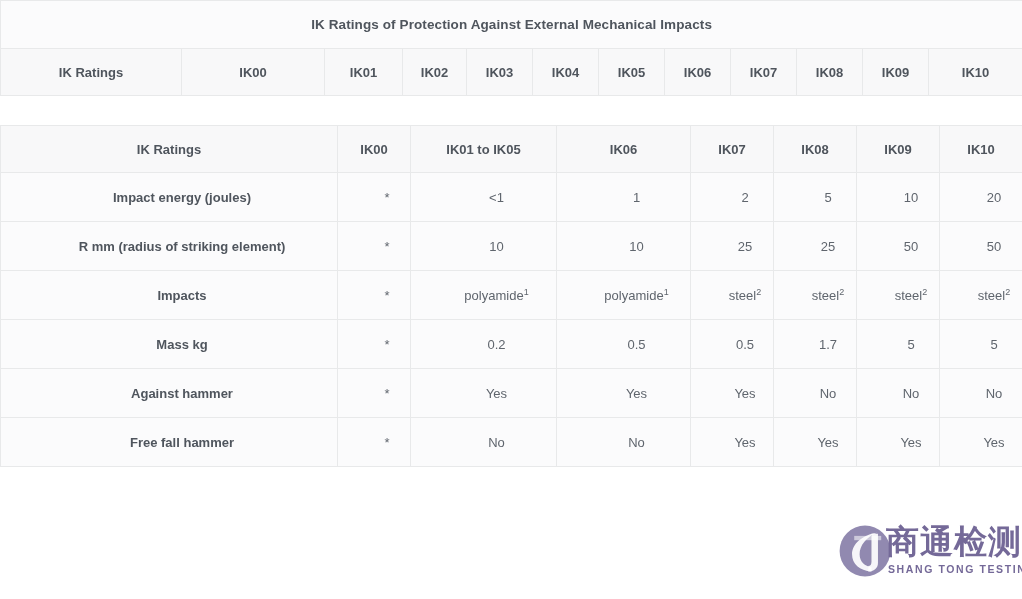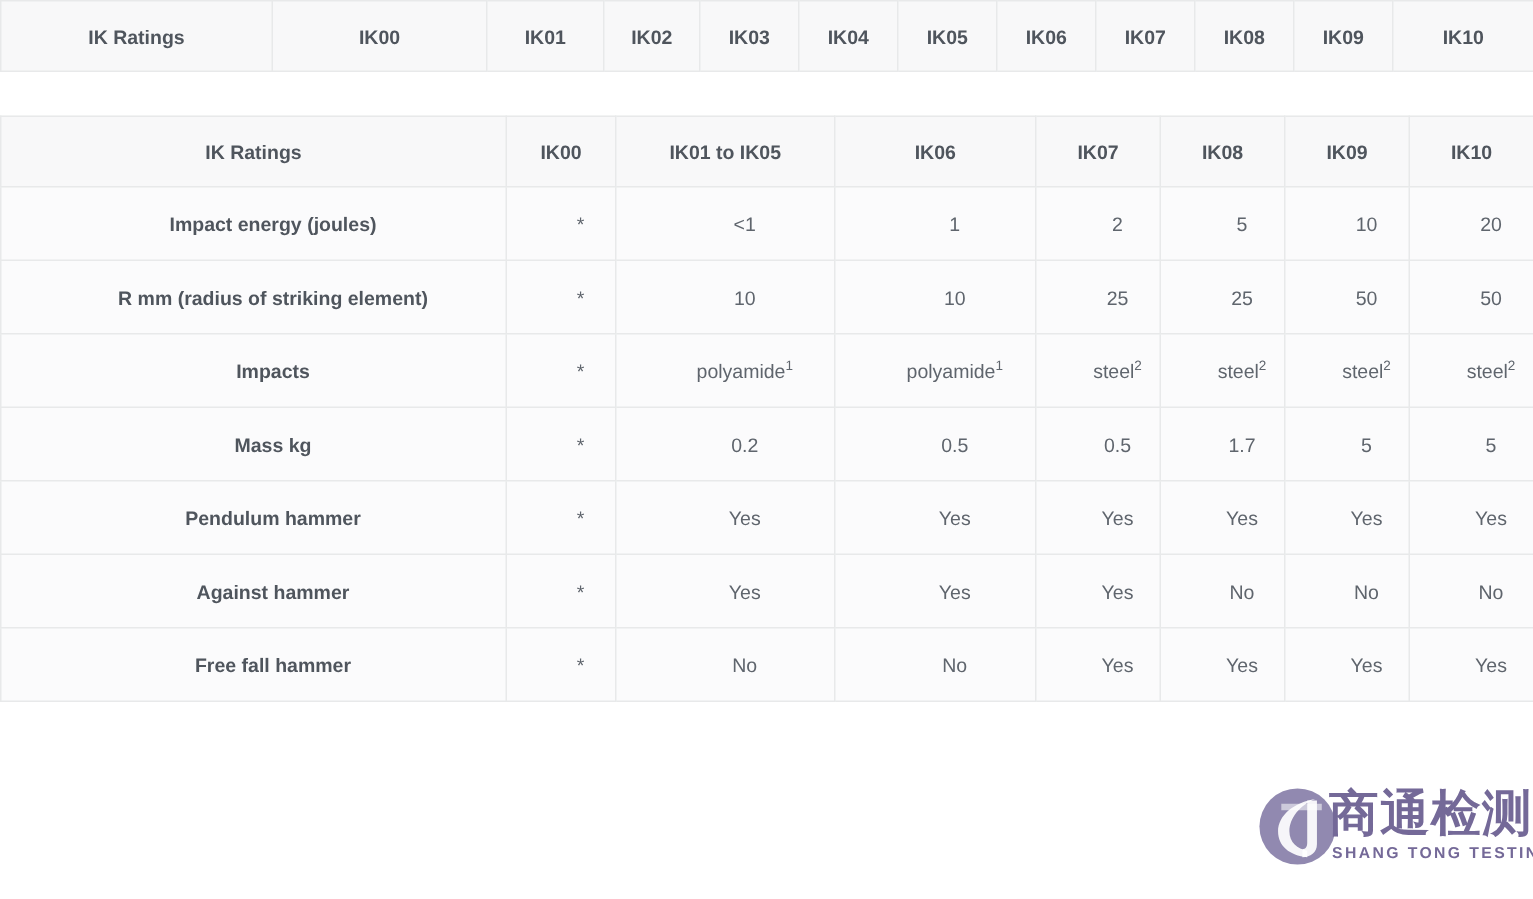--- a/index.html
+++ b/index.html
@@ -158,20 +158,23 @@
         <col class="c4">
         <col class="c5">
       <col class="c6">
         <col class="c7">
         <col class="c8">
         <col class="c9">
         <col class="c10">
         <col class="c11">
     </colgroup>
     <tbody>
+      <tr>
+        <td class="title-cell" colspan="12">IK Ratings of Protection Against External Mechanical Impacts</td>
+      </tr>
       <tr>
         <td class="colhead">IK Ratings</td>
         <td class="colhead">IK00</td>
         <td class="colhead">IK01</td>
         <td class="colhead">IK02</td>
         <td class="colhead">IK03</td>
         <td class="colhead">IK04</td>
         <td class="colhead">IK05</td>
         <td class="colhead">IK06</td>
         <td class="colhead">IK07</td>
@@ -242,30 +245,20 @@
           <td class="rowhead">Mass kg</td>
           <td>*</td>
           <td>0.2</td>
           <td>0.5</td>
           <td>0.5</td>
           <td>1.7</td>
           <td>5</td>
           <td>5</td>
         </tr>
         <tr class="body-row">
-          <td class="rowhead">Pendulum hammer</td>
-          <td>*</td>
-          <td>Yes</td>
-          <td>Yes</td>
-          <td>Yes</td>
-          <td>Yes</td>
-          <td>Yes</td>
-          <td>Yes</td>
-        </tr>
-        <tr class="body-row">
           <td class="rowhead">Against hammer</td>
           <td>*</td>
           <td>Yes</td>
           <td>Yes</td>
           <td>Yes</td>
           <td>No</td>
           <td>No</td>
           <td>No</td>
         </tr>
         <tr class="body-row">

